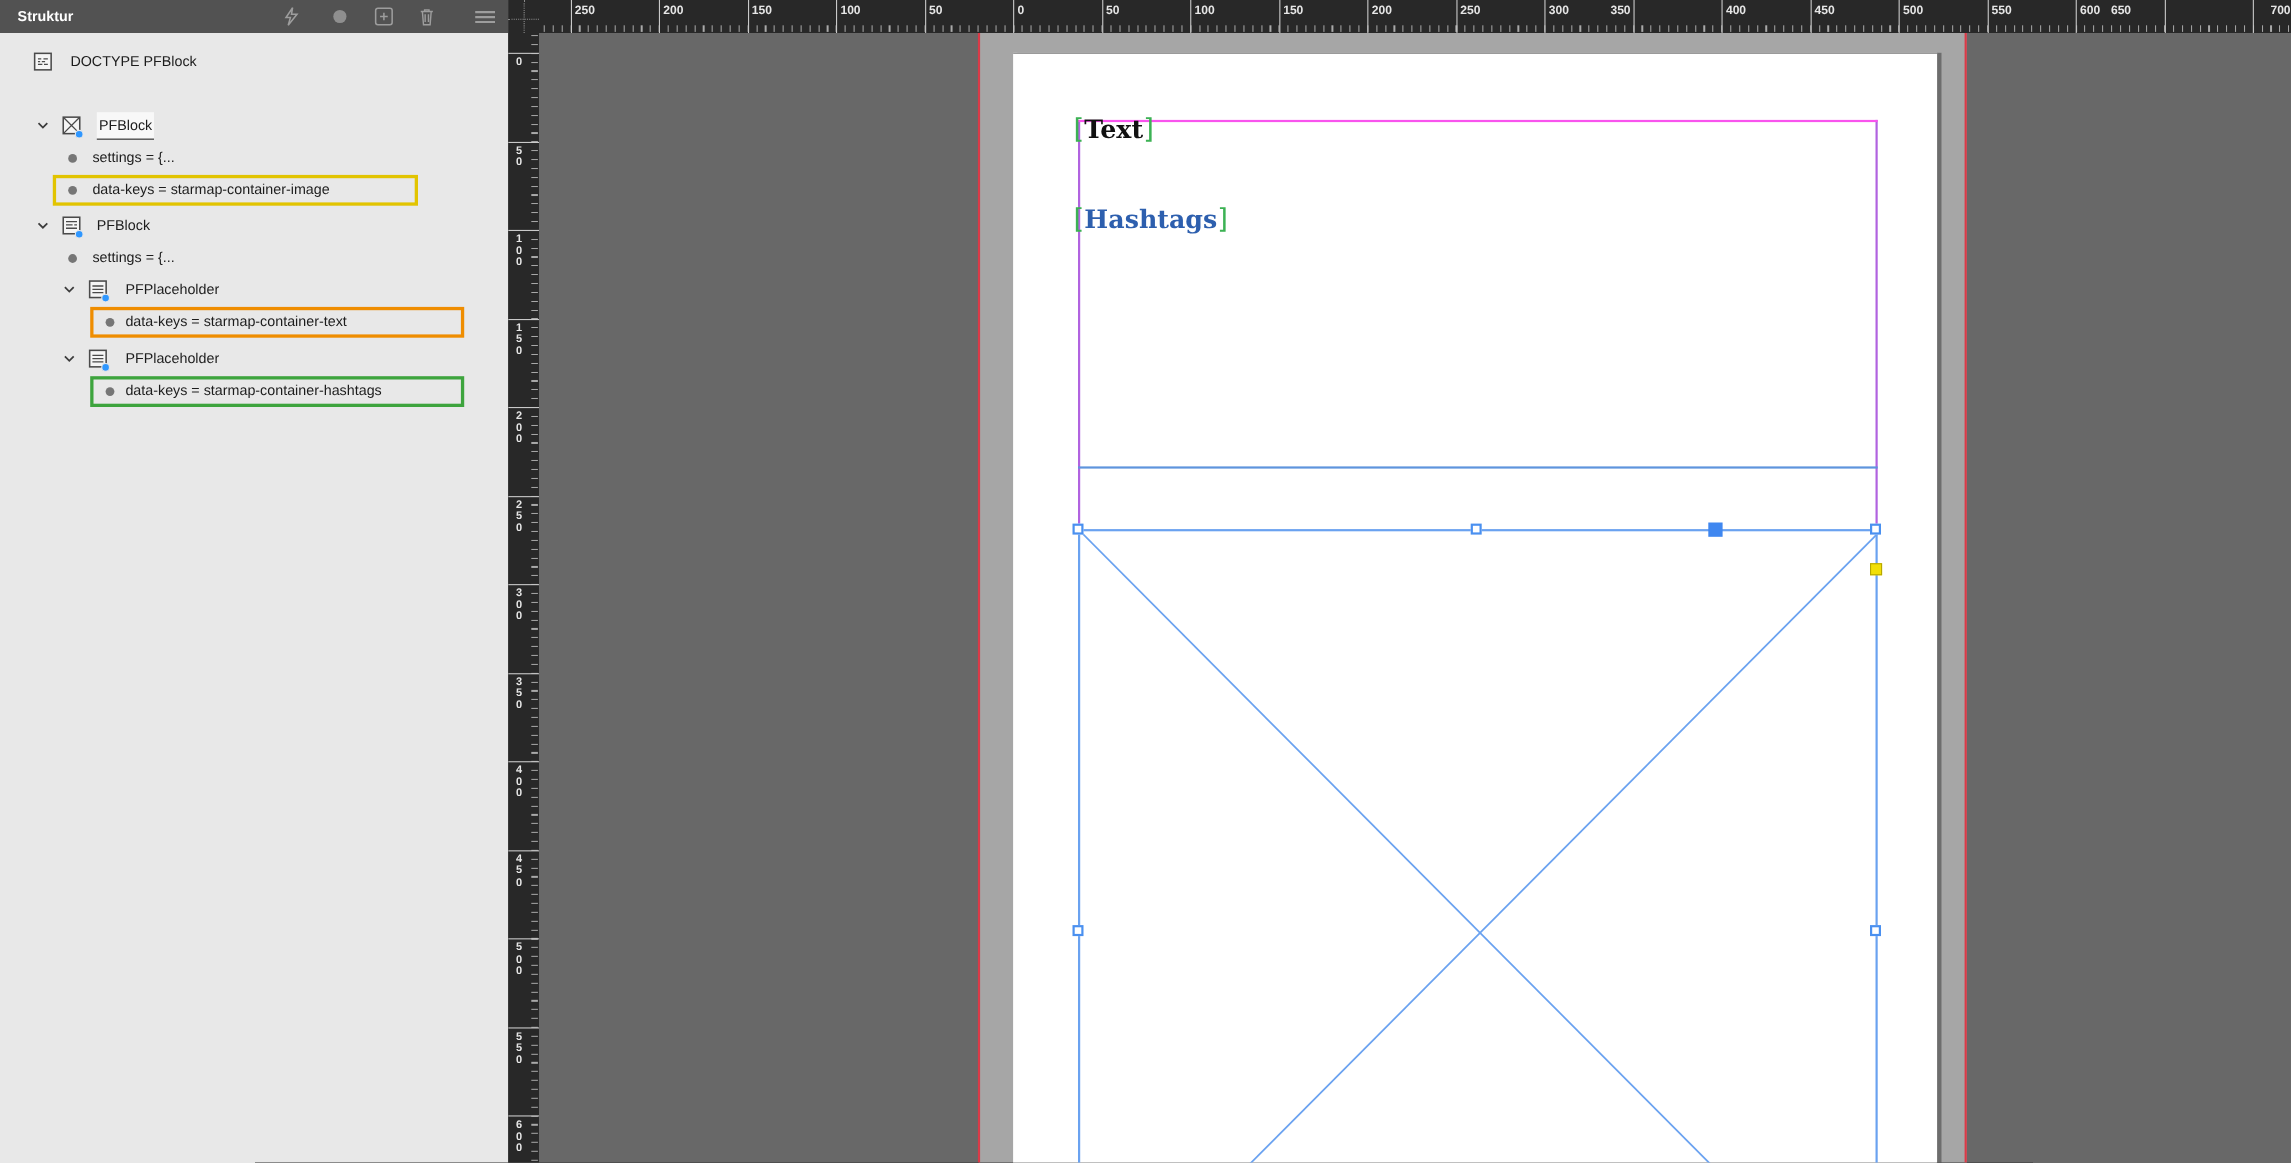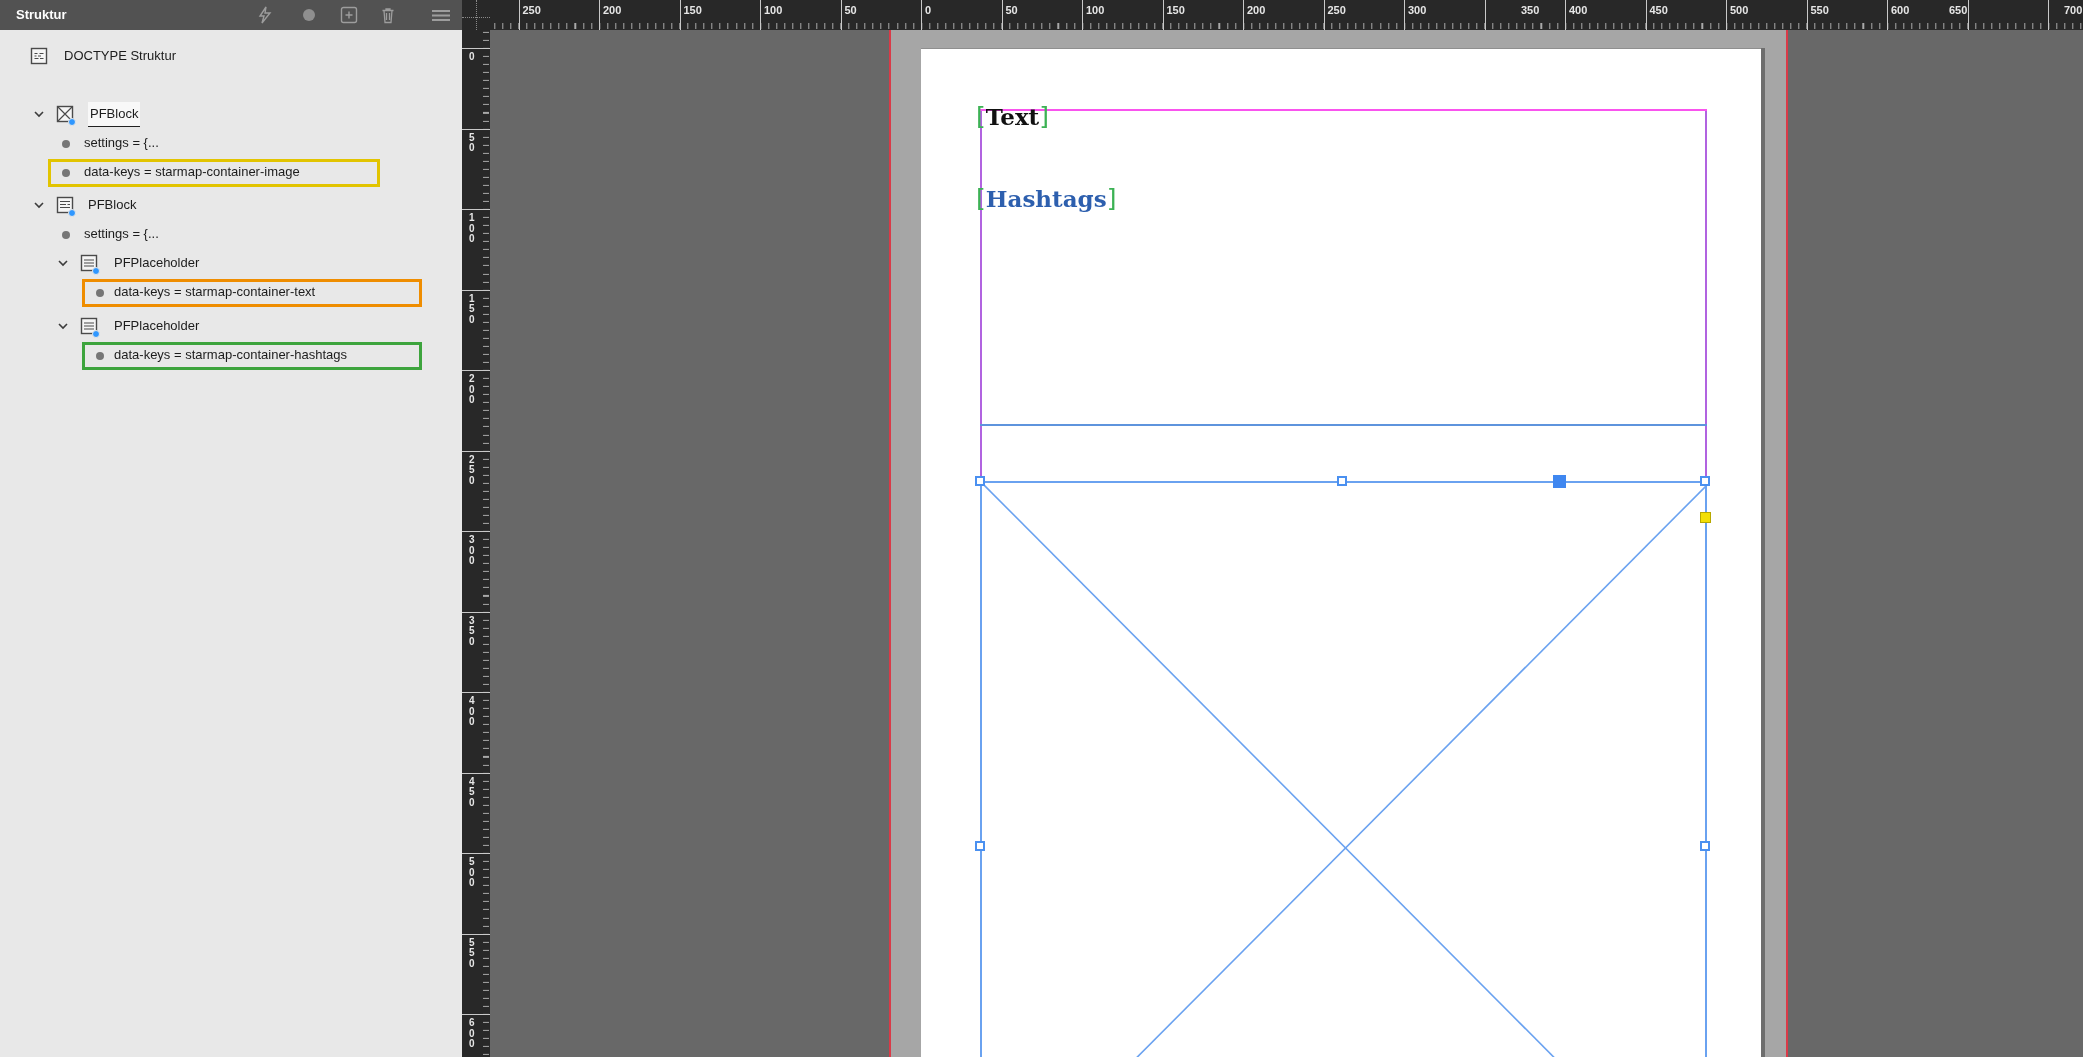--- a/index.html
+++ b/index.html
@@ -101,21 +101,21 @@
       </span>
     </div>
 
     <div class="trow" style="top:44px">
       <span class="ticon" style="left:30px">
         <svg width="18" height="18" viewBox="0 0 18 18">
             <rect x="1.5" y="1.5" width="15" height="15" fill="#f5f5f5" stroke="#4a4a4a" stroke-width="1.4"></rect>
             <path d="M4.5 6.5h3M9.5 6.5h4M4.5 9h2M8 9h3M4.5 11.5h4M10 11.5h3.5" stroke="#4a4a4a" stroke-width="1.2"></path>
           </svg>
       </span>
-      <span class="tlabel" style="left:64px">DOCTYPE Struktur</span>
+      <span class="tlabel" style="left:64px">DOCTYPE PFBlock</span>
     </div>
 
 
     <div class="trow" style="top:102px">
       <span class="chev" style="left:32px">
         <svg width="14" height="14" viewBox="0 0 14 14">
             <path d="M3 5l4 4 4-4" fill="none" stroke="#3c3c3c" stroke-width="1.6"></path>
           </svg>
       </span>
       <span class="ticon" style="left:56px">
@@ -229,33 +229,33 @@
       <div class="h-num" style="left: 596px;">100</div>
       <div class="h-major" style="left: 672.5px;"></div>
       <div class="h-num" style="left: 676.5px;">150</div>
       <div class="h-major" style="left: 753px;"></div>
       <div class="h-num" style="left: 757px;">200</div>
       <div class="h-major" style="left: 833.5px;"></div>
       <div class="h-num" style="left: 837.5px;">250</div>
       <div class="h-major" style="left: 914px;"></div>
       <div class="h-num" style="left: 918px;">300</div>
       <div class="h-major" style="left: 994.5px;"></div>
-      <div class="h-num" style="left: 1031px;">350</div>
+      <div class="h-num" style="left: 974px;">350</div>
       <div class="h-major" style="left: 1075px;"></div>
       <div class="h-num" style="left: 1079px;">400</div>
       <div class="h-major" style="left: 1155.5px;"></div>
       <div class="h-num" style="left: 1159.5px;">450</div>
       <div class="h-major" style="left: 1236px;"></div>
       <div class="h-num" style="left: 1240px;">500</div>
       <div class="h-major" style="left: 1316.5px;"></div>
       <div class="h-num" style="left: 1320.5px;">550</div>
       <div class="h-major" style="left: 1397px;"></div>
       <div class="h-num" style="left: 1401px;">600</div>
       <div class="h-major" style="left: 1477.5px;"></div>
-      <div class="h-num" style="left: 1459px;">650</div>
+      <div class="h-num" style="left: 1429px;">650</div>
       <div class="h-major" style="left: 1558px;"></div>
       <div class="h-num" style="left: 1562px; margin-left: 12px;">700</div>
     </div>
   <div class="v-ruler">
     <div class="v-minor"></div>
   <div class="v-major" style="top: 18px;"></div>
       <div class="v-num" style="top: 22px;">0</div>
       <div class="v-major" style="top: 98.5px;"></div>
       <div class="v-num" style="top: 102.5px;">5
 0</div>

